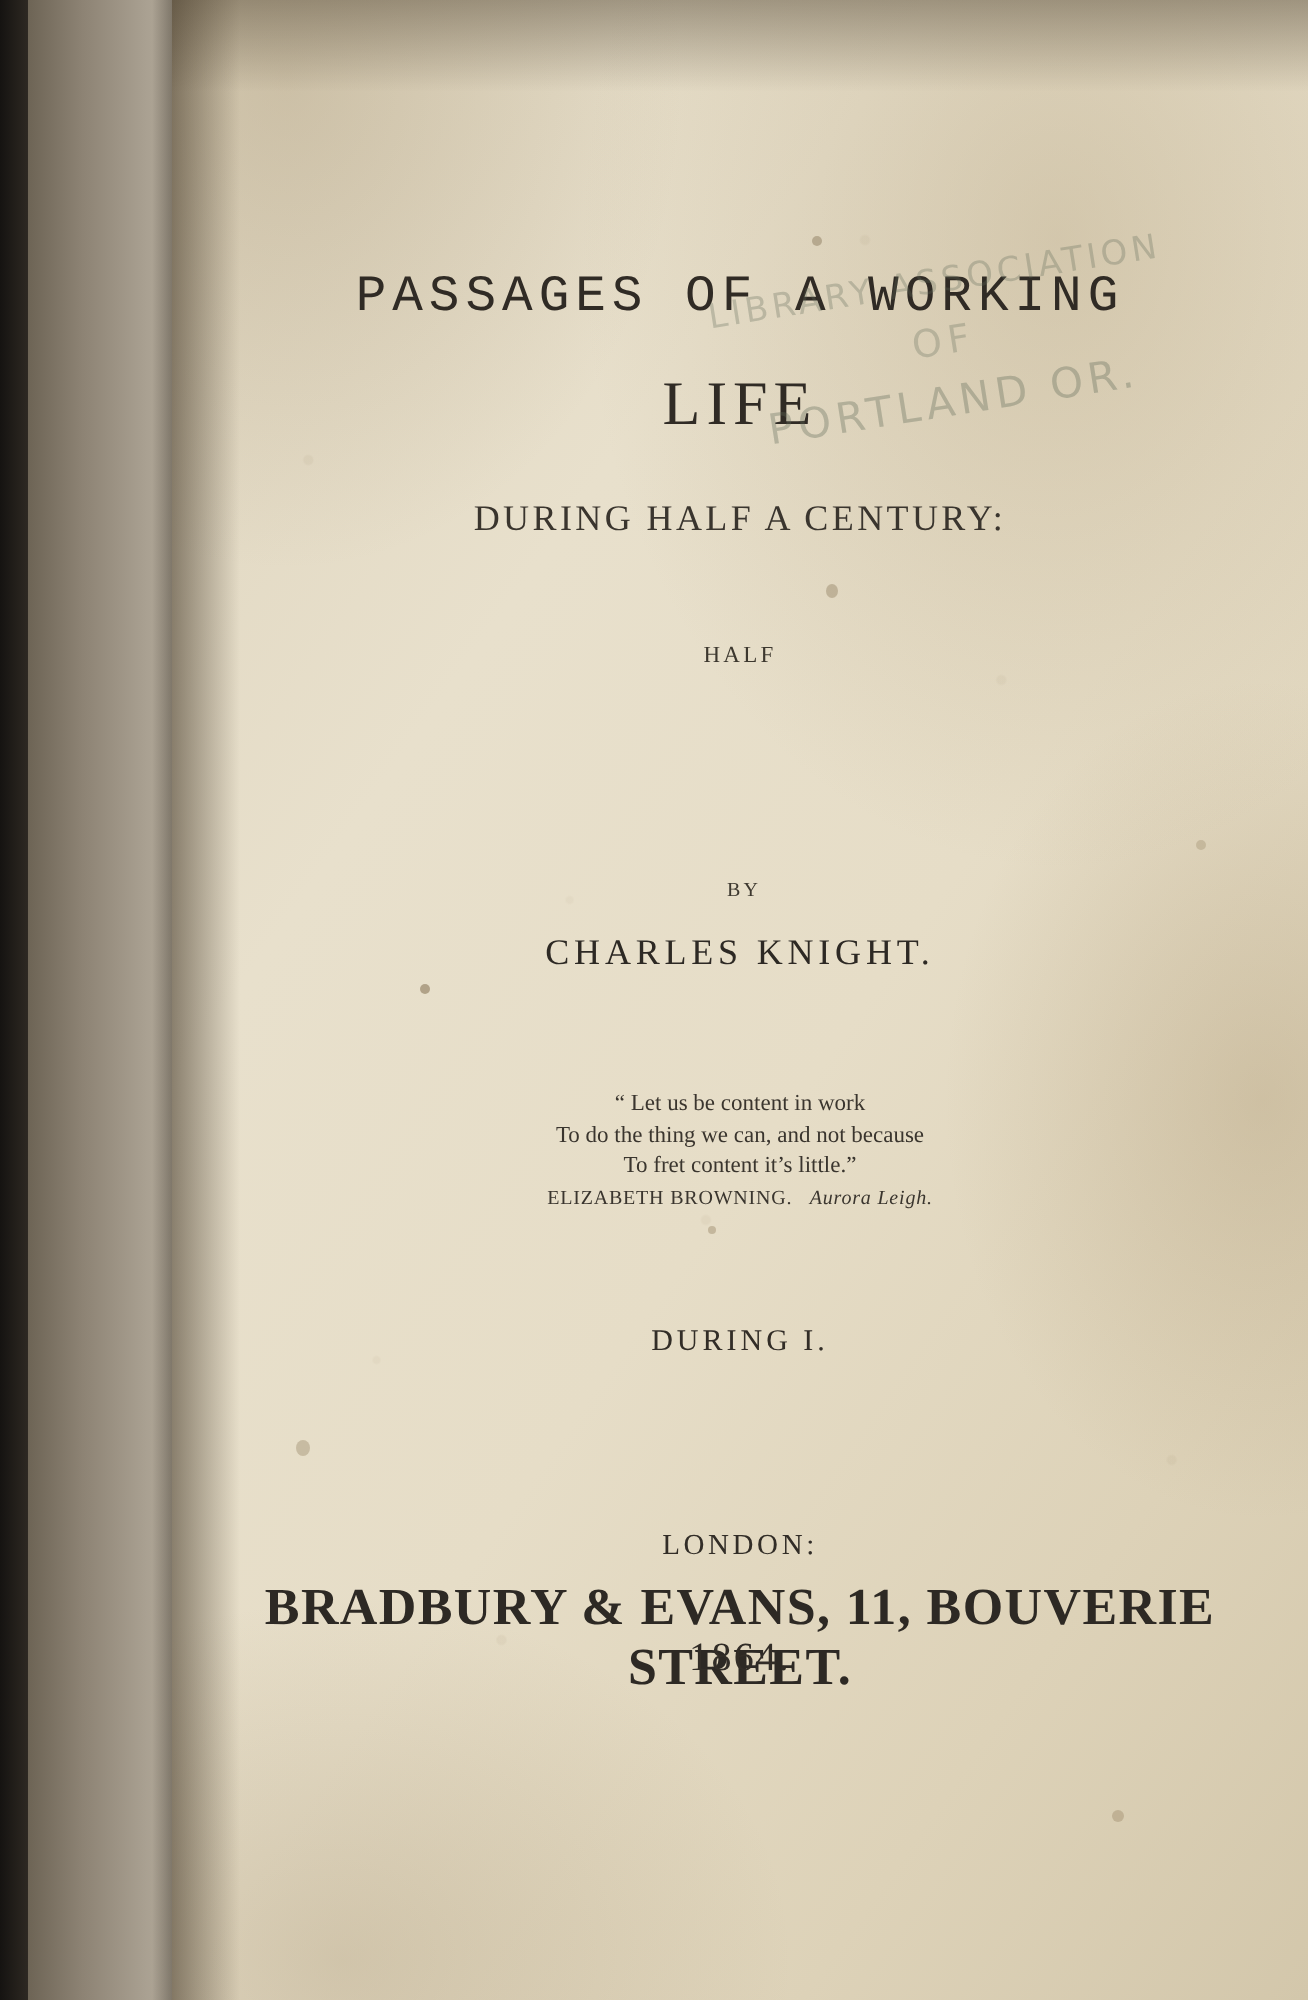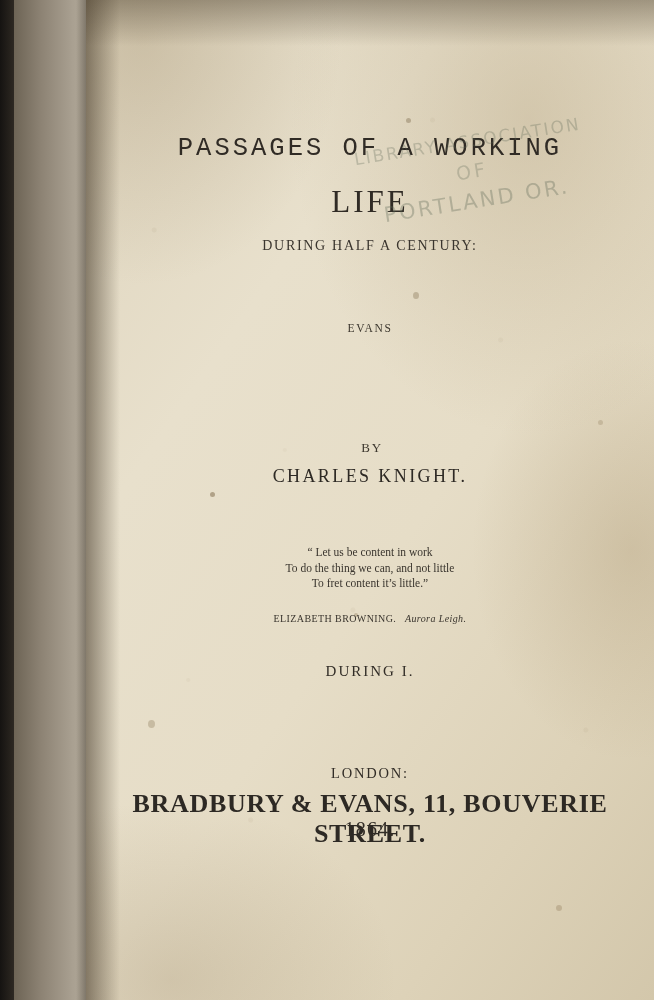--- a/index.html
+++ b/index.html
@@ -115,22 +115,22 @@
     top: 184px;
     font-family: "Liberation Serif", serif;
     font-size: 31px;
     letter-spacing: 3.0px;
     color: #302b25;
   }
 
   .t-subtitle {
     position: absolute;
     left: 0; right: 0;
-    top: 238px;
-    font-size: 14px;
+    top: 249px;
+    font-size: 18px;
     letter-spacing: 1.7px;
     color: #3a352e;
   }
 
   .t-with {
     position: absolute;
     left: 0; right: 0;
     top: 322px;
     font-size: 11.5px;
     letter-spacing: 1.6px;
@@ -146,21 +146,21 @@
     font-style: italic;
     font-weight: 600;
     letter-spacing: 0.2px;
     color: #332e28;
   }
 
   .t-by {
     position: absolute;
     left: 4px; right: 0;
     top: 440px;
-    font-size: 13px;
+    font-size: 10px;
     letter-spacing: 1.6px;
     color: #3d382f;
   }
 
   .t-author {
     position: absolute;
     left: 0; right: 0;
     top: 466px;
     font-size: 18px;
     letter-spacing: 2.4px;
@@ -171,21 +171,20 @@
     position: absolute;
     left: 0; right: 0;
     top: 545px;
     font-size: 11.5px;
     line-height: 15.5px;
     color: #3a352e;
   }
   .t-epigraph .attrib {
     font-size: 10px;
     letter-spacing: 0.4px;
-    margin-top: 19px;
   }
   .t-epigraph .attrib .work {
     font-style: italic;
   }
 
   .t-volume {
     position: absolute;
     left: 0; right: 0;
     top: 663px;
     font-size: 15px;
@@ -262,30 +261,30 @@
     <div class="spot" style="left:268px; top:613px; width:4px; height:4px; background:rgba(120,96,60,0.30);"></div>
     <div class="spot" style="left:512px; top:420px; width:5px; height:5px; background:rgba(120,96,60,0.22);"></div>
 
     <div class="content">
 
       <div class="t-main-title">PASSAGES OF A WORKING</div>
       <div class="t-main-title-2">LIFE</div>
 
       <div class="t-subtitle">DURING HALF A CENTURY:</div>
 
-      <div class="t-with">EVANS</div>
+      <div class="t-with">HALF</div>
 
 
       <div class="t-by">BY</div>
 
       <div class="t-author">CHARLES KNIGHT.</div>
 
       <div class="t-epigraph">
         <div>“ Let us be content in work</div>
-        <div>To do the thing we can, and not little</div>
+        <div>To do the thing we can, and not because</div>
         <div>To fret content it’s little.”</div>
         <div class="attrib">
           <span>ELIZABETH BROWNING.</span>
           &nbsp;
           <span class="work">Aurora Leigh.</span>
         </div>
       </div>
 
       <div class="t-volume">DURING I.</div>
 

